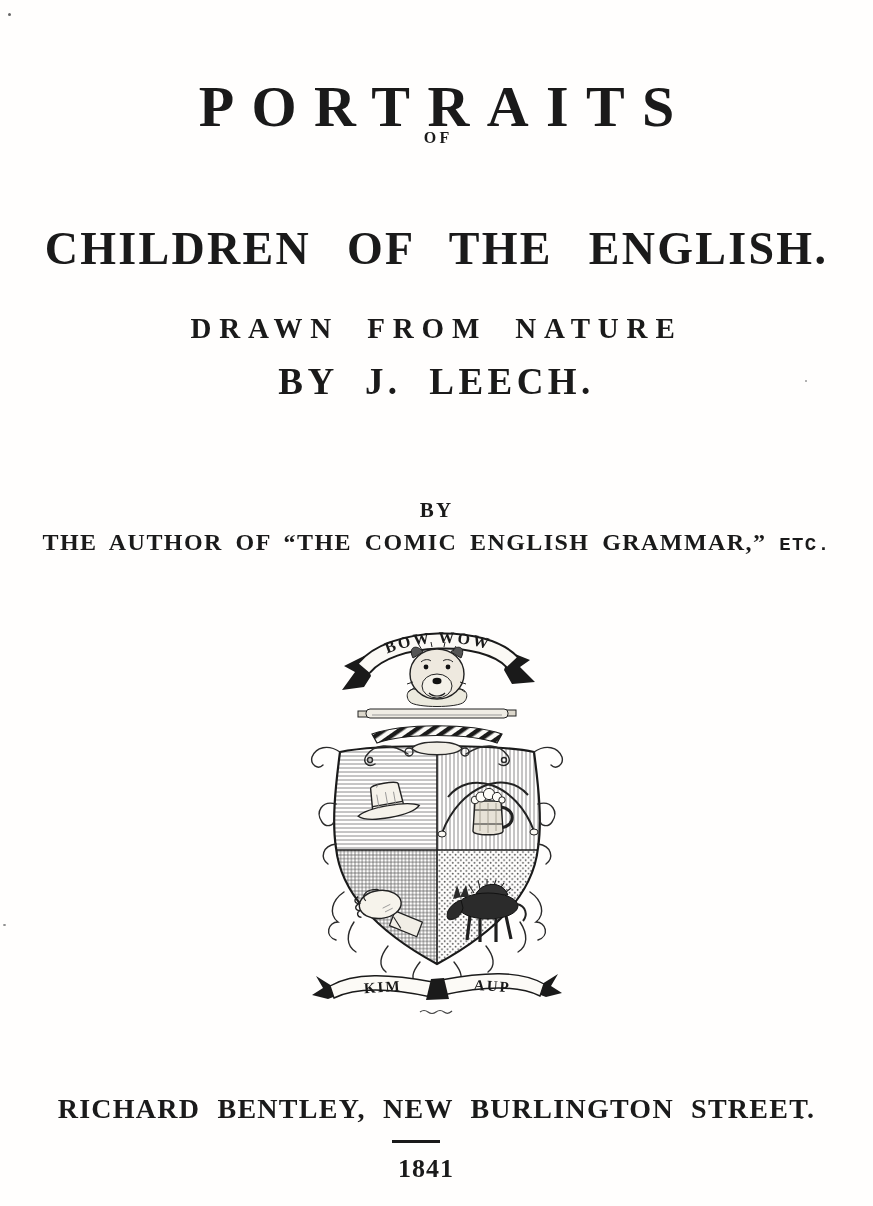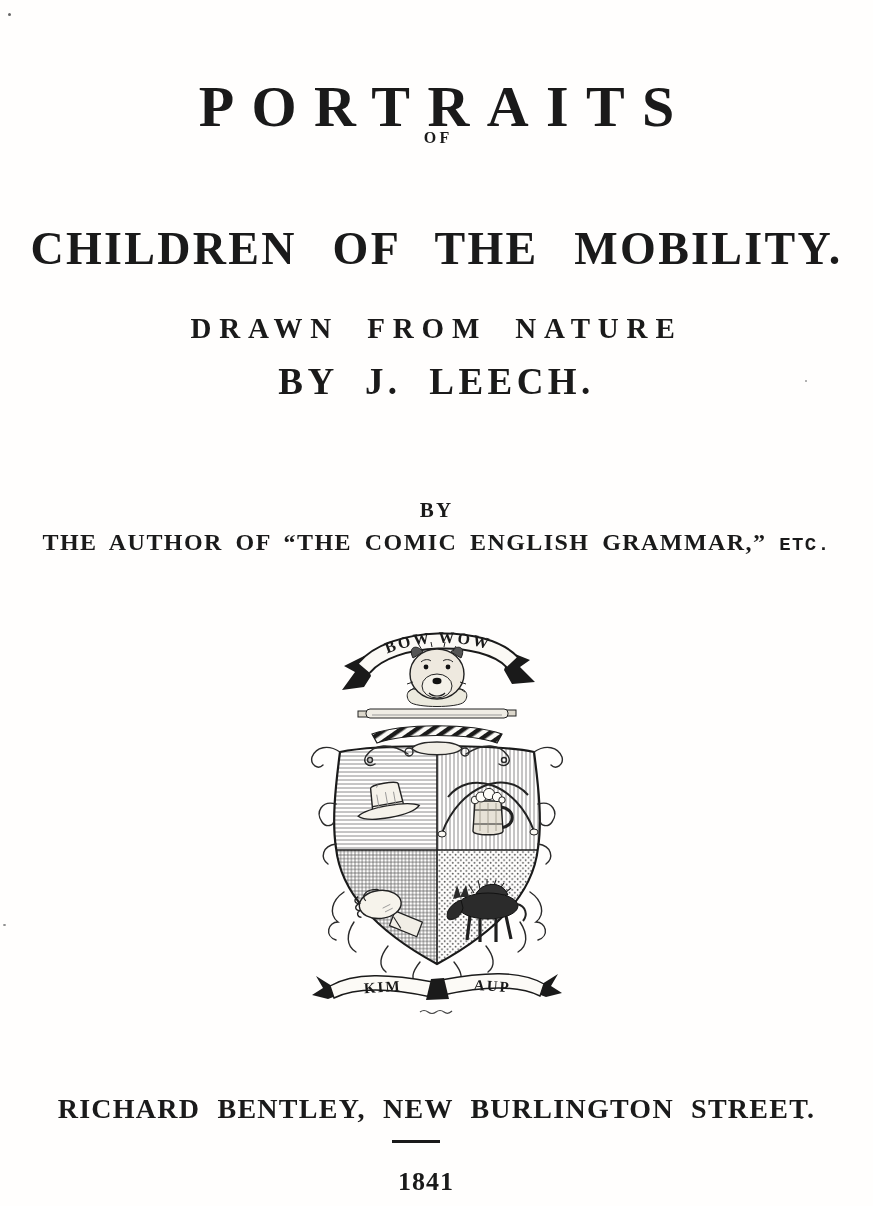--- a/index.html
+++ b/index.html
@@ -20,21 +20,21 @@
   .of-label     {top:129px; font-size:16px; letter-spacing:.22em; text-indent:.22em;}
   .subtitle     {top:184px; font-size:46px; letter-spacing:.05em; word-spacing:.48em;}
   .drawn-line   {top:312px; font-size:29px; letter-spacing:.27em; word-spacing:.45em;}
   .artist-line  {top:360px; font-size:37px; letter-spacing:.12em; word-spacing:.38em;}
   .memoirs-line {top:438px; font-size:24px; letter-spacing:.06em; word-spacing:.15em;}
   .by-label     {top:498px; font-size:21px; letter-spacing:.1em;}
   .author-line  {top:529px; font-size:24px; letter-spacing:.06em; word-spacing:.22em;}
   .author-line .etc{font-size:19px;font-family:Liberation Mono, monospace;}
   .imprint-city {top:1055px;font-size:31px; letter-spacing:.30em; text-indent:.30em;}
   .imprint-pub  {top:1093px;font-size:28px; letter-spacing:.045em;word-spacing:.32em;text-align:center;}
-  .imprint-year {top:1154px;font-size:26px; letter-spacing:.04em; right:21px;margin-top:13px;}
+  .imprint-year {top:1154px;font-size:26px; letter-spacing:.04em; right:21px;}
   .imprint-rule {
     position:absolute;top:1140px;left:392px;
     width:48px;height:3px;background:#1a1a1a;
   }
   .crest{
     position:absolute;top:594px;left:50%;margin-left:-145px;
     width:290px;height:442px;
   }
   .speck{position:absolute;background:#666;border-radius:50%;}
   .speck.s1{left:8px;  top:13px;  width:3px;height:3px;}
@@ -50,21 +50,21 @@
 
   <div class="speck s1"></div>
   <div class="speck s2"></div>
   <div class="speck s3"></div>
   <div class="speck s4"></div>
 
   <h1 class="line main-title">PORTRAITS</h1>
 
   <div class="line of-label">OF</div>
 
-  <h2 class="line subtitle">CHILDREN OF THE MOBILITY.</h2>
+  <h2 class="line subtitle">CHILDREN OF THE ENGLISH.</h2>
 
   <div class="line drawn-line">DRAWN FROM NATURE</div>
 
   <div class="line artist-line">BY J. LEECH.</div>
 
 
   <div class="line by-label">BY</div>
 
   <div class="line author-line">
     <span>THE AUTHOR OF “THE COMIC ENGLISH GRAMMAR,”</span>

